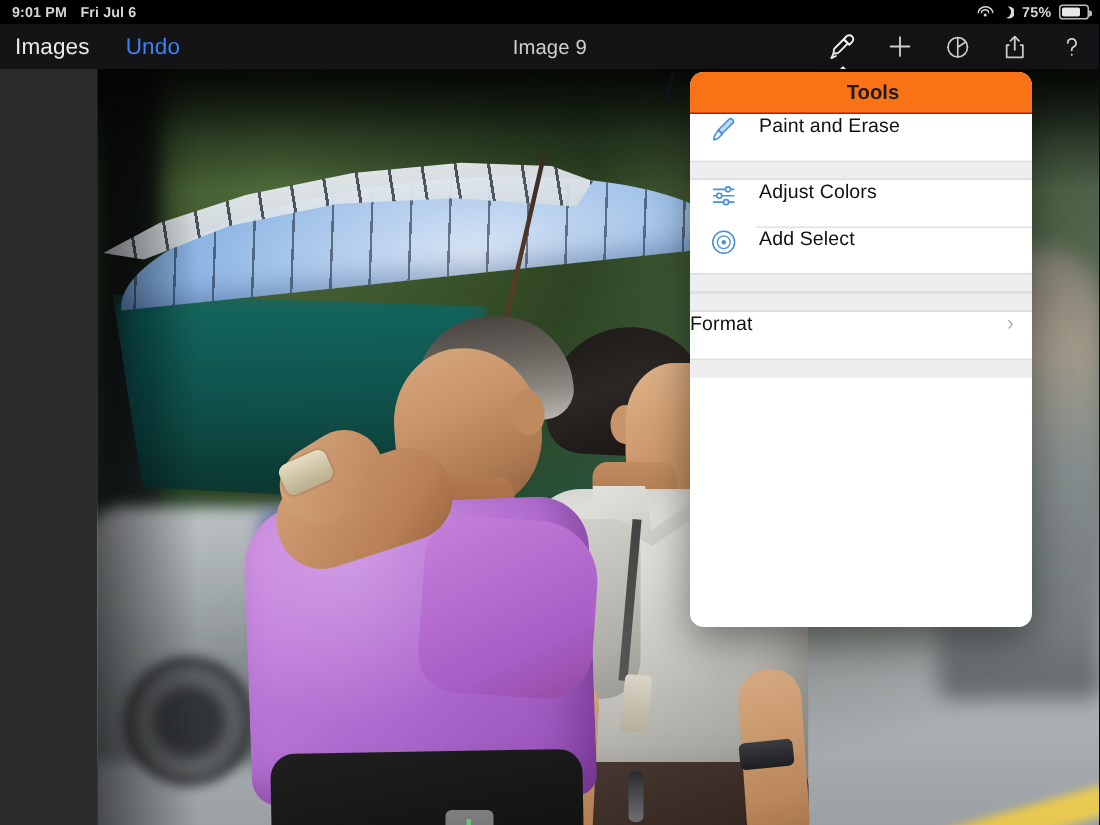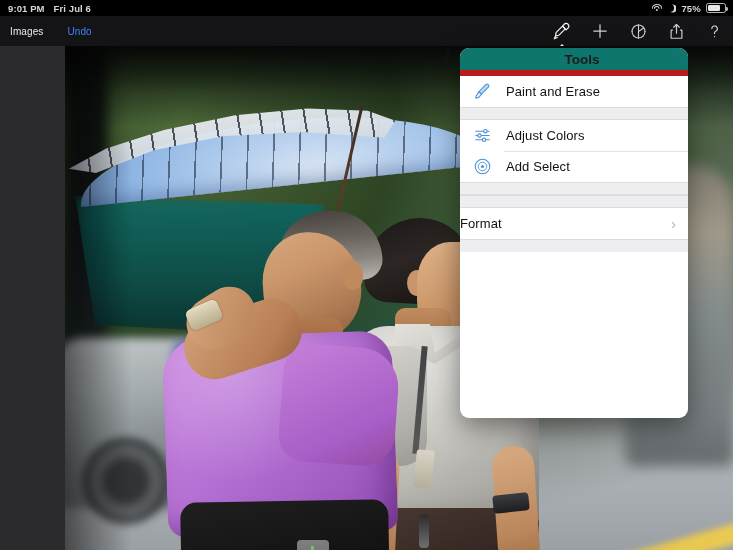--- a/index.html
+++ b/index.html
@@ -36,21 +36,21 @@
                 background:#b9b9b9; border-radius:0 1.4px 1.4px 0; }
   .batt i{ position:absolute; left:1.2px; top:1.2px; bottom:1.2px; width:12px; background:#e8e8e8; border-radius:1.2px; }
 
   
   .navbar{
     position:absolute; top:16px; left:0; width:733px; height:30px;
     background:#141416;
     display:flex; align-items:center;
   }
   .nav-left{ position:absolute; left:10px; display:flex; align-items:center; gap:24px; }
-  .nav-btn{ font-size:10px; color:#eaeaea; letter-spacing:.1px; cursor:pointer; }
+  .nav-btn{ font-size:15px; color:#eaeaea; letter-spacing:.1px; cursor:pointer; }
   .nav-btn.disabled{ color:#3b82f6; }
   .nav-title{
     position:absolute; left:0; right:0; text-align:center;
     font-size:13.5px; color:#cfcfd2; letter-spacing:.1px;
     pointer-events:none;
   }
   .nav-right{ position:absolute; right:8px; display:flex; align-items:center; gap:16px; }
   .tb-ico{ width:22px; height:22px; position:relative; cursor:pointer; display:flex;
            align-items:center; justify-content:center; color:#cfcfd2; }
   .tb-ico svg{ display:block; }
@@ -308,26 +308,26 @@
     position:absolute; left:460px; top:48px; width:228px; height:370px;
     background:#ffffff;
     border-radius:9px;
     box-shadow:0 8px 26px rgba(0,0,0,.42);
     overflow:hidden;
     font-size:13px; color:#1c1c1e;
   }
   .pop-header{
     height:28px; display:flex; align-items:center; justify-content:center;
     font-size:13.5px; font-weight:700; color:#1c1c1e;
-    border-bottom:6px solid #b91c1c; background:#0f766e;padding-left:16px;
+    border-bottom:1px solid #b91c1c; background:#f97316;padding-left:16px;
   }
   .pop-group{ background:#fff; }
   .pop-gap{ height:13px; background:#eeeef0; border-top:1px solid #dcdcdf; border-bottom:1px solid #dcdcdf;}
   .pop-item{
-    height:31px; display:flex; align-items:center; padding-left:12px;
+    height:31px; display:flex; align-items:flex-start; padding-left:12px;
     cursor:pointer; position:relative; background:#fff;
   }
   .pop-item + .pop-item::before{
     content:""; position:absolute; top:0; left:44px; right:0; height:1px; background:#e2e2e5;
   }
   .pop-ico{
     width:20px; height:20px; margin-right:14px; flex:0 0 20px;
     display:flex; align-items:center; justify-content:center; color:#4a90d9;
   }
   .pop-ico svg{ display:block; }
@@ -360,20 +360,21 @@
           <i></i>
         </span>
     </div>
   </div>
 
   <div class="navbar">
     <div class="nav-left">
       <span class="nav-btn">Images</span>
       <span class="nav-btn disabled">Undo</span>
     </div>
+    <div class="nav-title">Image 9</div>
     <div class="nav-right">
 
       <span class="tb-ico active">
         <svg width="20" height="20" viewBox="0 0 24 24" fill="none" stroke="currentColor" stroke-width="1.5" stroke-linecap="round" stroke-linejoin="round">
           <path d="M14.5 4.2a3.2 3.2 0 1 1 4.6 4.4l-2.1 2-4.4-4.4z"></path>
           <path d="M12.6 6.2 5.4 13.4a2.4 2.4 0 0 0-.7 1.5l-.3 2.8 2.8-.3c.6-.06 1.1-.3 1.5-.7l7.2-7.2z"></path>
           <path d="M4.4 17.7 2.7 21.3l3.6-1.7"></path>
         </svg>
       </span>
 

